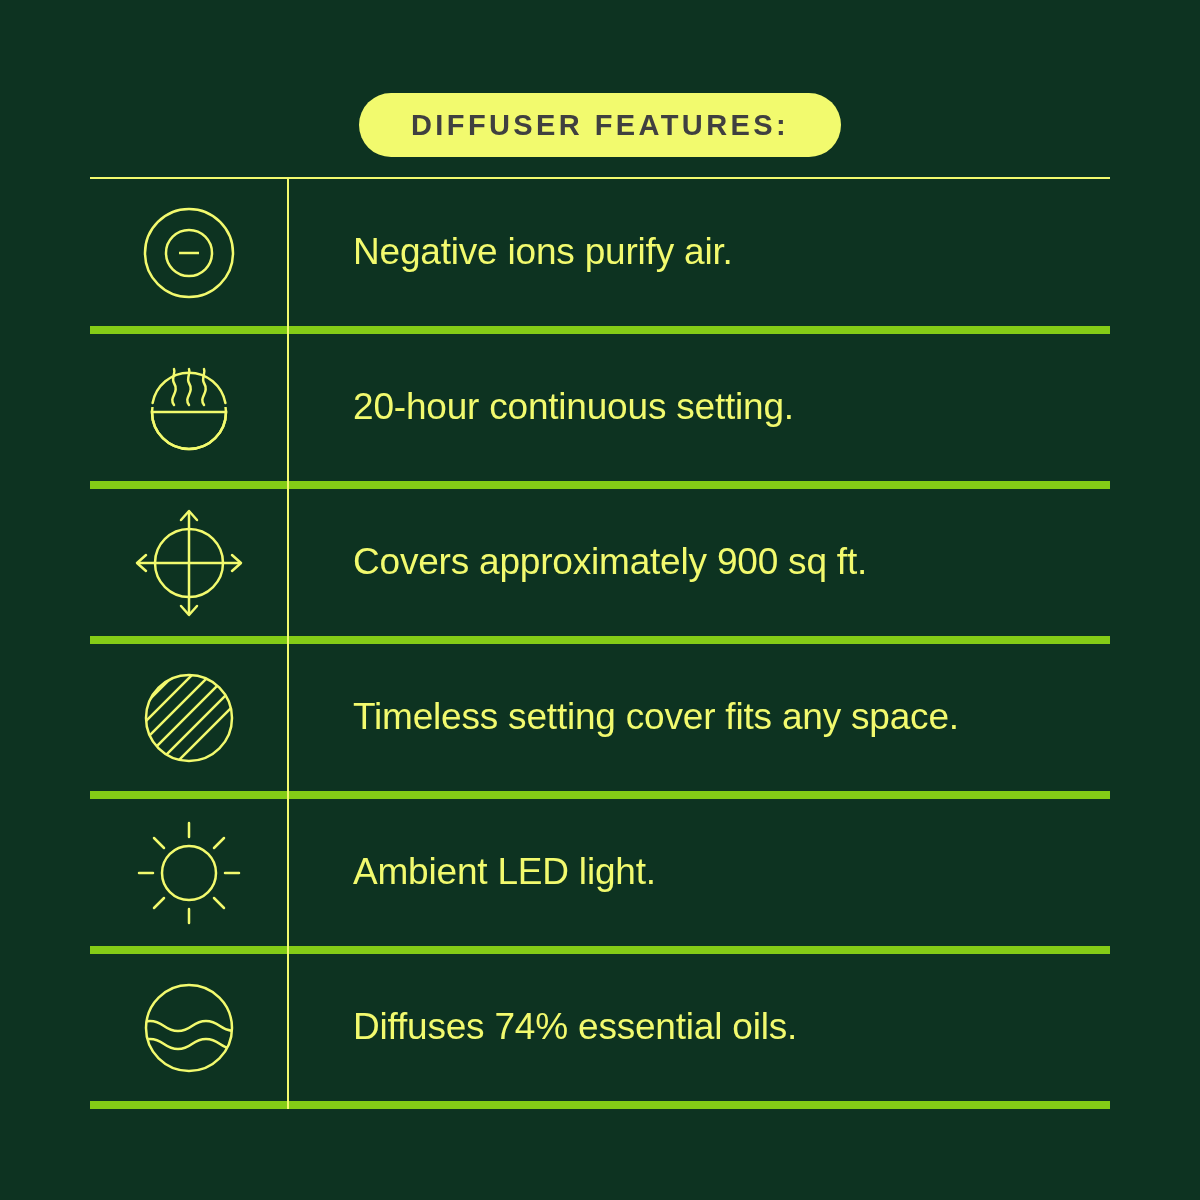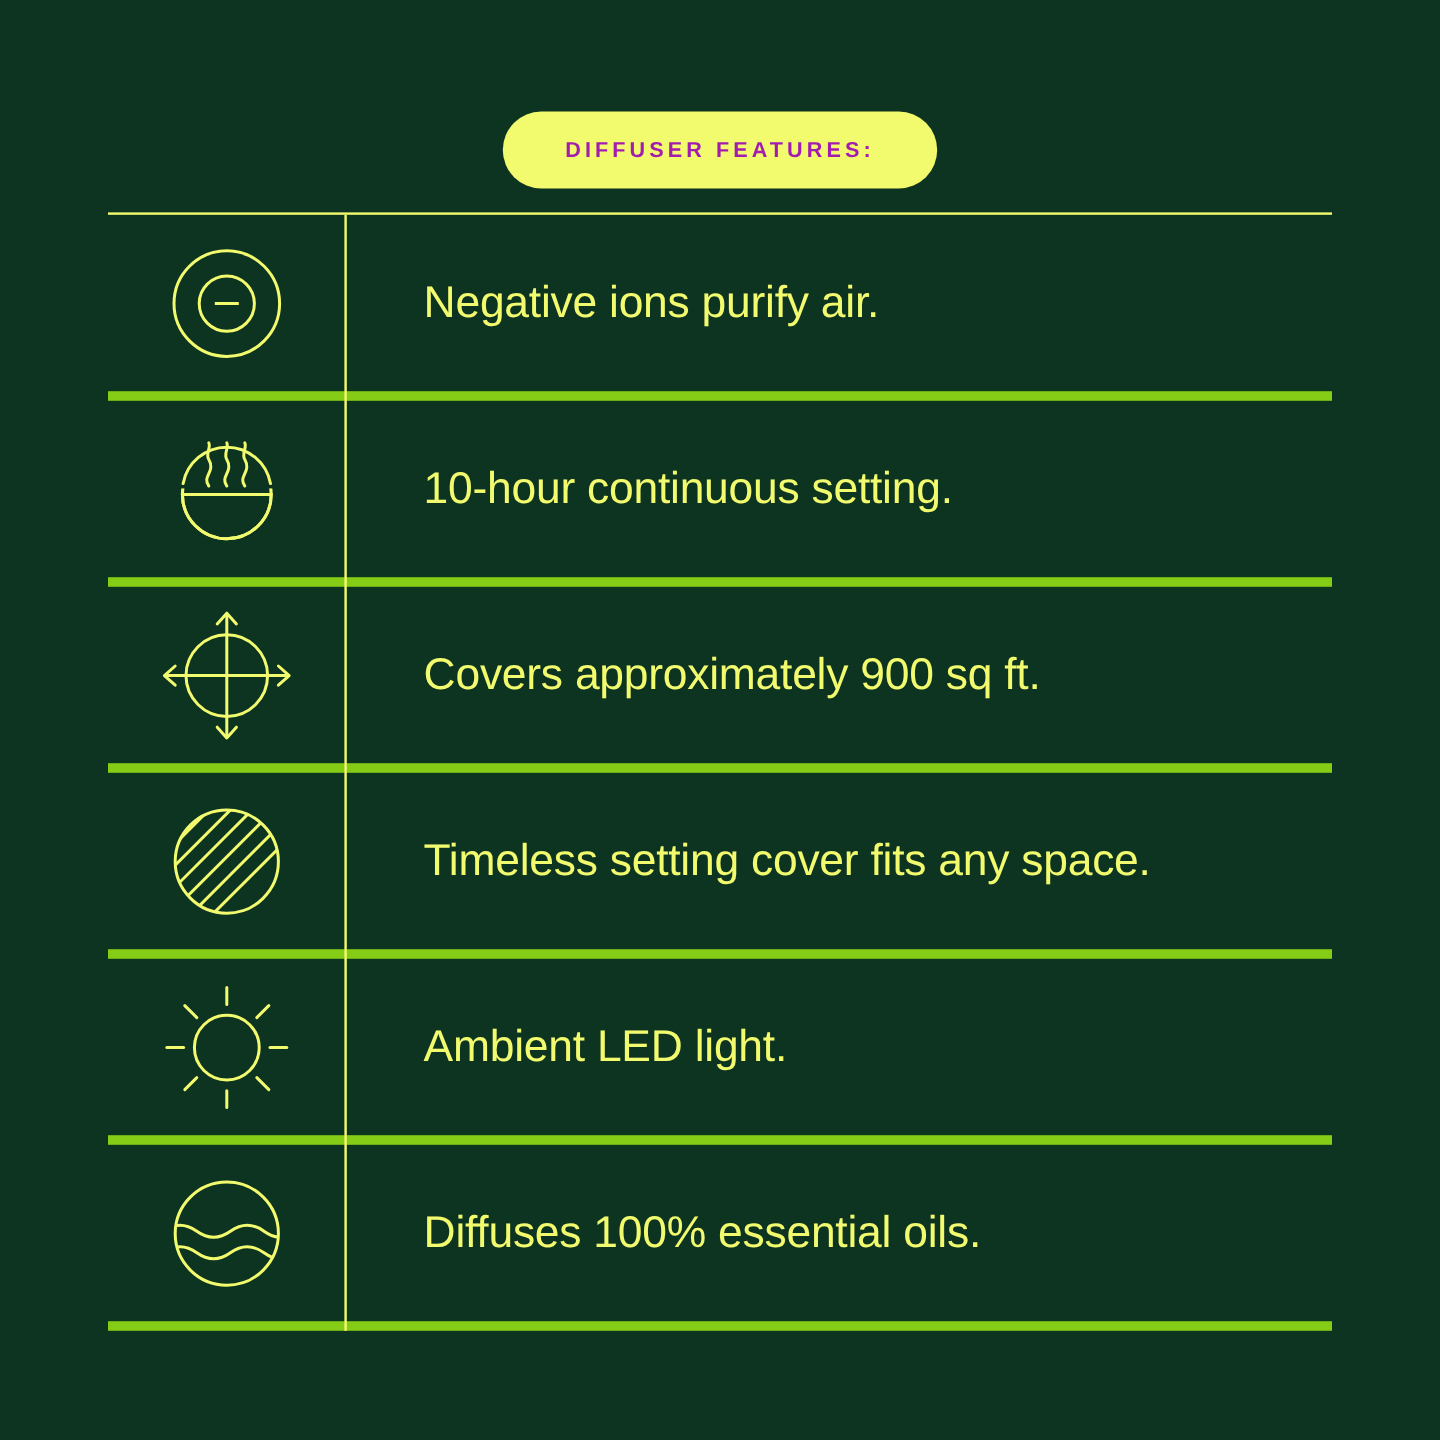--- a/index.html
+++ b/index.html
@@ -22,28 +22,28 @@
   }
 
   
   .title-wrap {
     display: flex;
     justify-content: center;
     padding-top: 93px;
   }
   .title-pill {
     background: #f2fa6e;
-    color: #a21caf;
+    color: #404040;
     border-radius: 40px;
     height: 64px;
     display: flex;
     align-items: center;
     justify-content: center;
     padding: 0 52px;
-    font-size: 18px;
+    font-size: 29px;
     font-weight: bold;
     letter-spacing: 3.4px;
   }
 
   
   .table {
     position: relative;
     margin: 0 auto;
     margin-top: 20px;
     width: 1020px;
@@ -129,21 +129,21 @@
             <path d="M66 48 C60 40 72 36 66 26 C63 21 68 16 66 12" stroke="#f2fa6e" stroke-width="2.5" fill="none" stroke-linecap="round"></path>
             <rect x="10" y="6" width="82" height="44" fill="#0d3321"></rect>
             <path d="M36 48 C30 40 42 36 36 26 C33 21 38 16 36 12" stroke="#f2fa6e" stroke-width="2.5" fill="none" stroke-linecap="round"></path>
             <path d="M51 48 C45 40 57 36 51 26 C48 21 53 16 51 12" stroke="#f2fa6e" stroke-width="2.5" fill="none" stroke-linecap="round"></path>
             <path d="M66 48 C60 40 72 36 66 26 C63 21 68 16 66 12" stroke="#f2fa6e" stroke-width="2.5" fill="none" stroke-linecap="round"></path>
             <path d="M14.6 46 a37 37 0 0 1 72.8 0" stroke="#f2fa6e" stroke-width="2.5" fill="none" stroke-linecap="round"></path>
           </svg>
         </span>
       </div>
       <div class="text-cell">
-        <span class="feature-text">10-hour continuous setting.</span>
+        <span class="feature-text">20-hour continuous setting.</span>
       </div>
     </div>
 
     <div class="row">
       <div class="icon-cell">
         <span class="icon">
           <svg width="126" height="126" viewBox="0 0 126 126" fill="none">
             <circle cx="63" cy="63" r="34" stroke="#f2fa6e" stroke-width="2.5"></circle>
             <line x1="63" y1="12" x2="63" y2="114" stroke="#f2fa6e" stroke-width="2.5"></line>
             <line x1="12" y1="63" x2="114" y2="63" stroke="#f2fa6e" stroke-width="2.5"></line>
@@ -220,18 +220,18 @@
             </defs>
             <circle cx="48" cy="48" r="43" stroke="#f2fa6e" stroke-width="2.5" fill="none"></circle>
             <g clip-path="url(#waveClip)" stroke="#f2fa6e" stroke-width="2.5" fill="none">
               <path d="M-5 46 q14 -10 28 0 t28 0 t28 0 t28 0"></path>
               <path d="M-5 64 q14 -10 28 0 t28 0 t28 0 t28 0"></path>
             </g>
           </svg>
         </span>
       </div>
       <div class="text-cell">
-        <span class="feature-text">Diffuses 100% essential oils.</span>
+        <span class="feature-text">Diffuses 74% essential oils.</span>
       </div>
     </div>
 
   </div>
 </div>
 
 </body></html>

